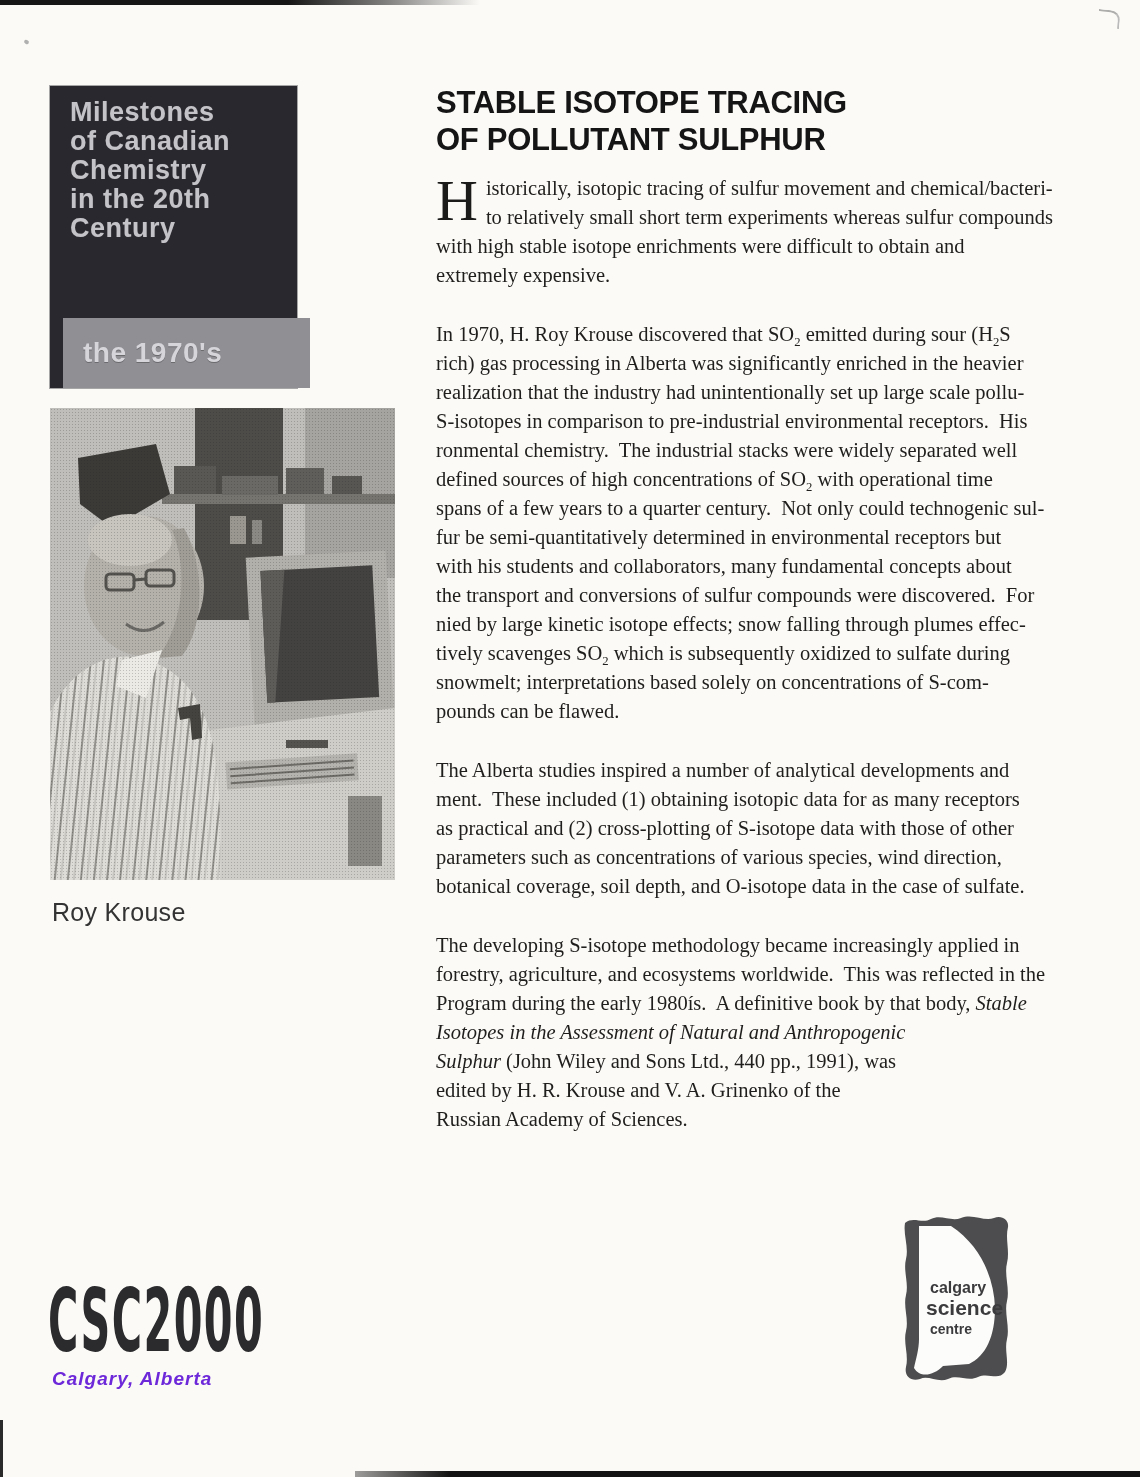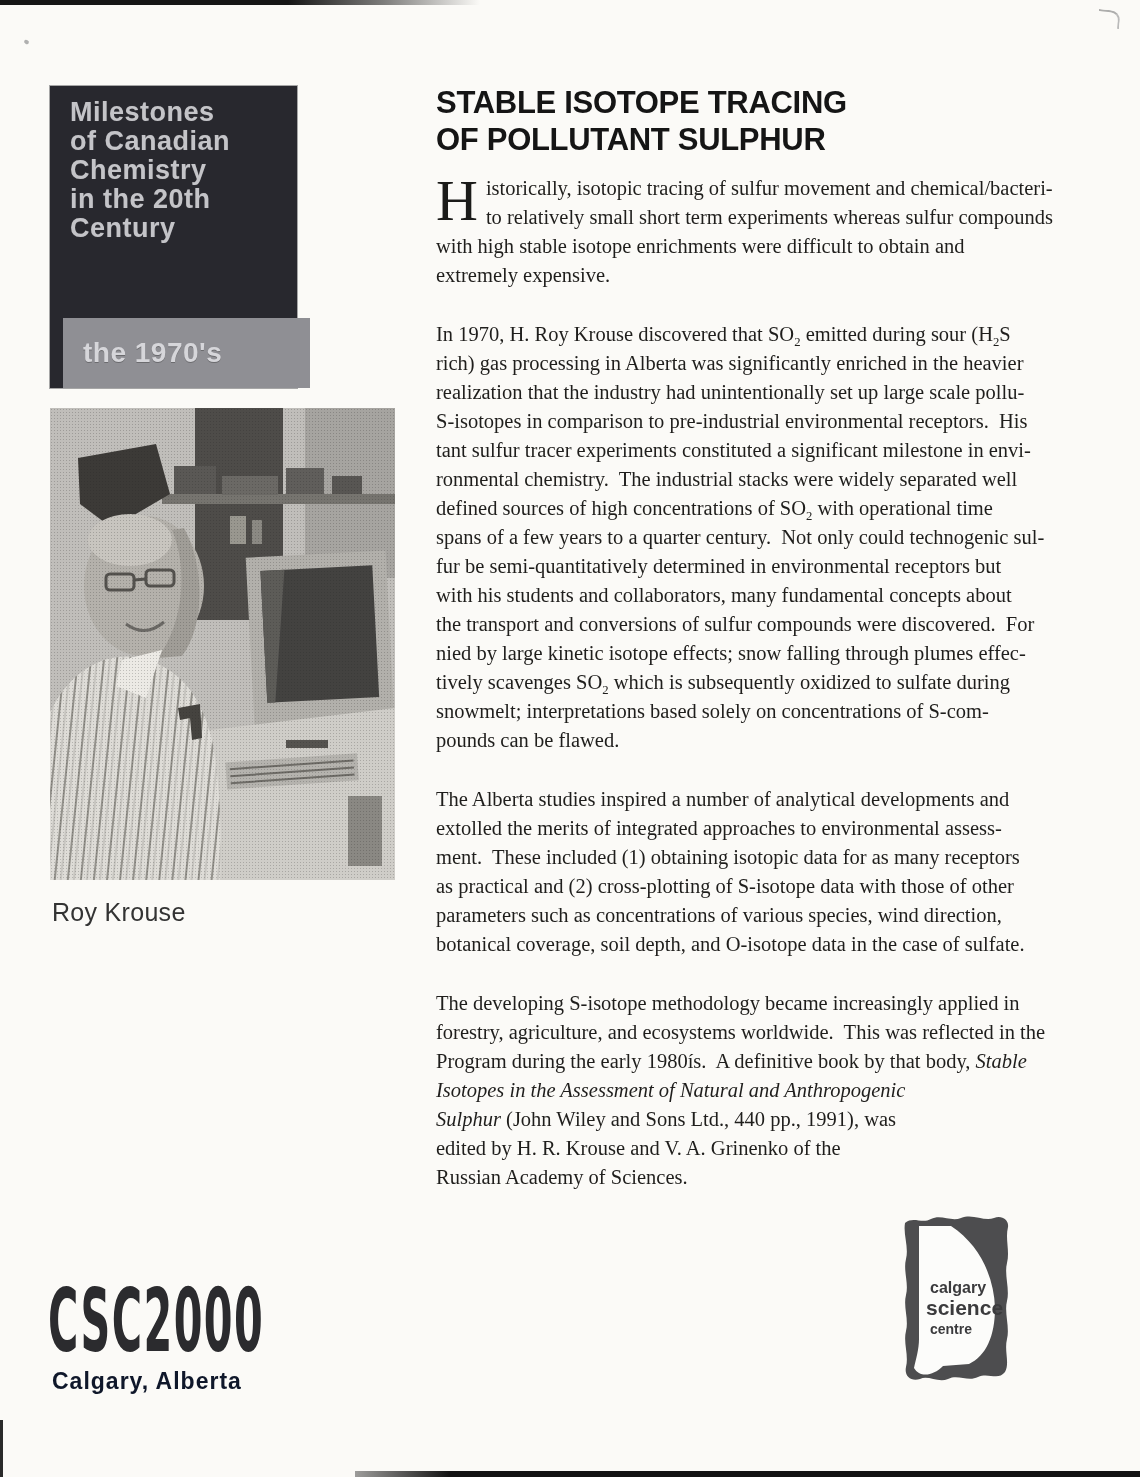--- a/index.html
+++ b/index.html
@@ -92,21 +92,21 @@
   .csc-logo {
     position:absolute; left:48px; top:1282px;
     font-family:"DejaVu Sans", sans-serif;
     font-weight:bold; font-size:88px; line-height:78px;
     letter-spacing:3px; color:#2b2b2e;
     transform:scaleX(.47); transform-origin:left center;
   }
   .csc-location {
     position:absolute; left:52px; top:1368px;
     font-family:"Liberation Sans", sans-serif;
-    font-weight:bold; font-size:23px; color:#0f172a; letter-spacing:1px;
+    font-weight:bold; font-size:19px; color:#6d28d9; letter-spacing:1px;font-style:italic;
   }
   .science-logo { position:absolute; left:898px; top:1211px; width:120px; height:174px; }
   .science-logo text {
     font-family:"Liberation Sans", sans-serif; font-weight:bold; fill:#3b3b3d;
   }
 </style>
 </head>
 <body>
 
 <div class="artifact top-line"></div>
@@ -192,35 +192,33 @@
         <div class="tline"><span>to relatively small short term experiments whereas sulfur compounds</span></div>
         <div class="tline"><span>with high stable isotope enrichments were difficult to obtain and</span></div>
         <div class="tline"><span>extremely expensive.</span></div>
       </div>
   </div>
   <div class="para">
       <div class="tline"><span>In 1970, H. Roy Krouse discovered that SO</span><sub>2</sub><span> emitted during sour (H</span><sub>2</sub><span>S</span></div>
       <div class="tline"><span>rich) gas processing in Alberta was significantly enriched in the heavier</span></div>
       <div class="tline"><span>realization that the industry had unintentionally set up large scale pollu-</span></div>
       <div class="tline"><span>S-isotopes in comparison to pre-industrial environmental receptors.  His</span></div>
-      <div class="tline"><span>tant sulfur tracer experiments constituted a significant milestone in envi-</span></div>
       <div class="tline"><span>ronmental chemistry.  The industrial stacks were widely separated well</span></div>
       <div class="tline"><span>defined sources of high concentrations of SO</span><sub>2</sub><span> with operational time</span></div>
       <div class="tline"><span>spans of a few years to a quarter century.  Not only could technogenic sul-</span></div>
       <div class="tline"><span>fur be semi-quantitatively determined in environmental receptors but</span></div>
       <div class="tline"><span>with his students and collaborators, many fundamental concepts about</span></div>
       <div class="tline"><span>the transport and conversions of sulfur compounds were discovered.  For</span></div>
       <div class="tline"><span>nied by large kinetic isotope effects; snow falling through plumes effec-</span></div>
       <div class="tline"><span>tively scavenges SO</span><sub>2</sub><span> which is subsequently oxidized to sulfate during</span></div>
       <div class="tline"><span>snowmelt; interpretations based solely on concentrations of S-com-</span></div>
       <div class="tline"><span>pounds can be flawed.</span></div>
     </div>
   <div class="para">
       <div class="tline"><span>The Alberta studies inspired a number of analytical developments and</span></div>
-      <div class="tline"><span>extolled the merits of integrated approaches to environmental assess-</span></div>
       <div class="tline"><span>ment.  These included (1) obtaining isotopic data for as many receptors</span></div>
       <div class="tline"><span>as practical and (2) cross-plotting of S-isotope data with those of other</span></div>
       <div class="tline"><span>parameters such as concentrations of various species, wind direction,</span></div>
       <div class="tline"><span>botanical coverage, soil depth, and O-isotope data in the case of sulfate.</span></div>
     </div>
   <div class="para">
       <div class="tline"><span>The developing S-isotope methodology became increasingly applied in</span></div>
       <div class="tline"><span>forestry, agriculture, and ecosystems worldwide.  This was reflected in the</span></div>
       <div class="tline"><span>Program during the early 1980ís.  A definitive book by that body, </span><i>Stable</i></div>
       <div class="tline"><i>Isotopes in the Assessment of Natural and Anthropogenic</i></div>

